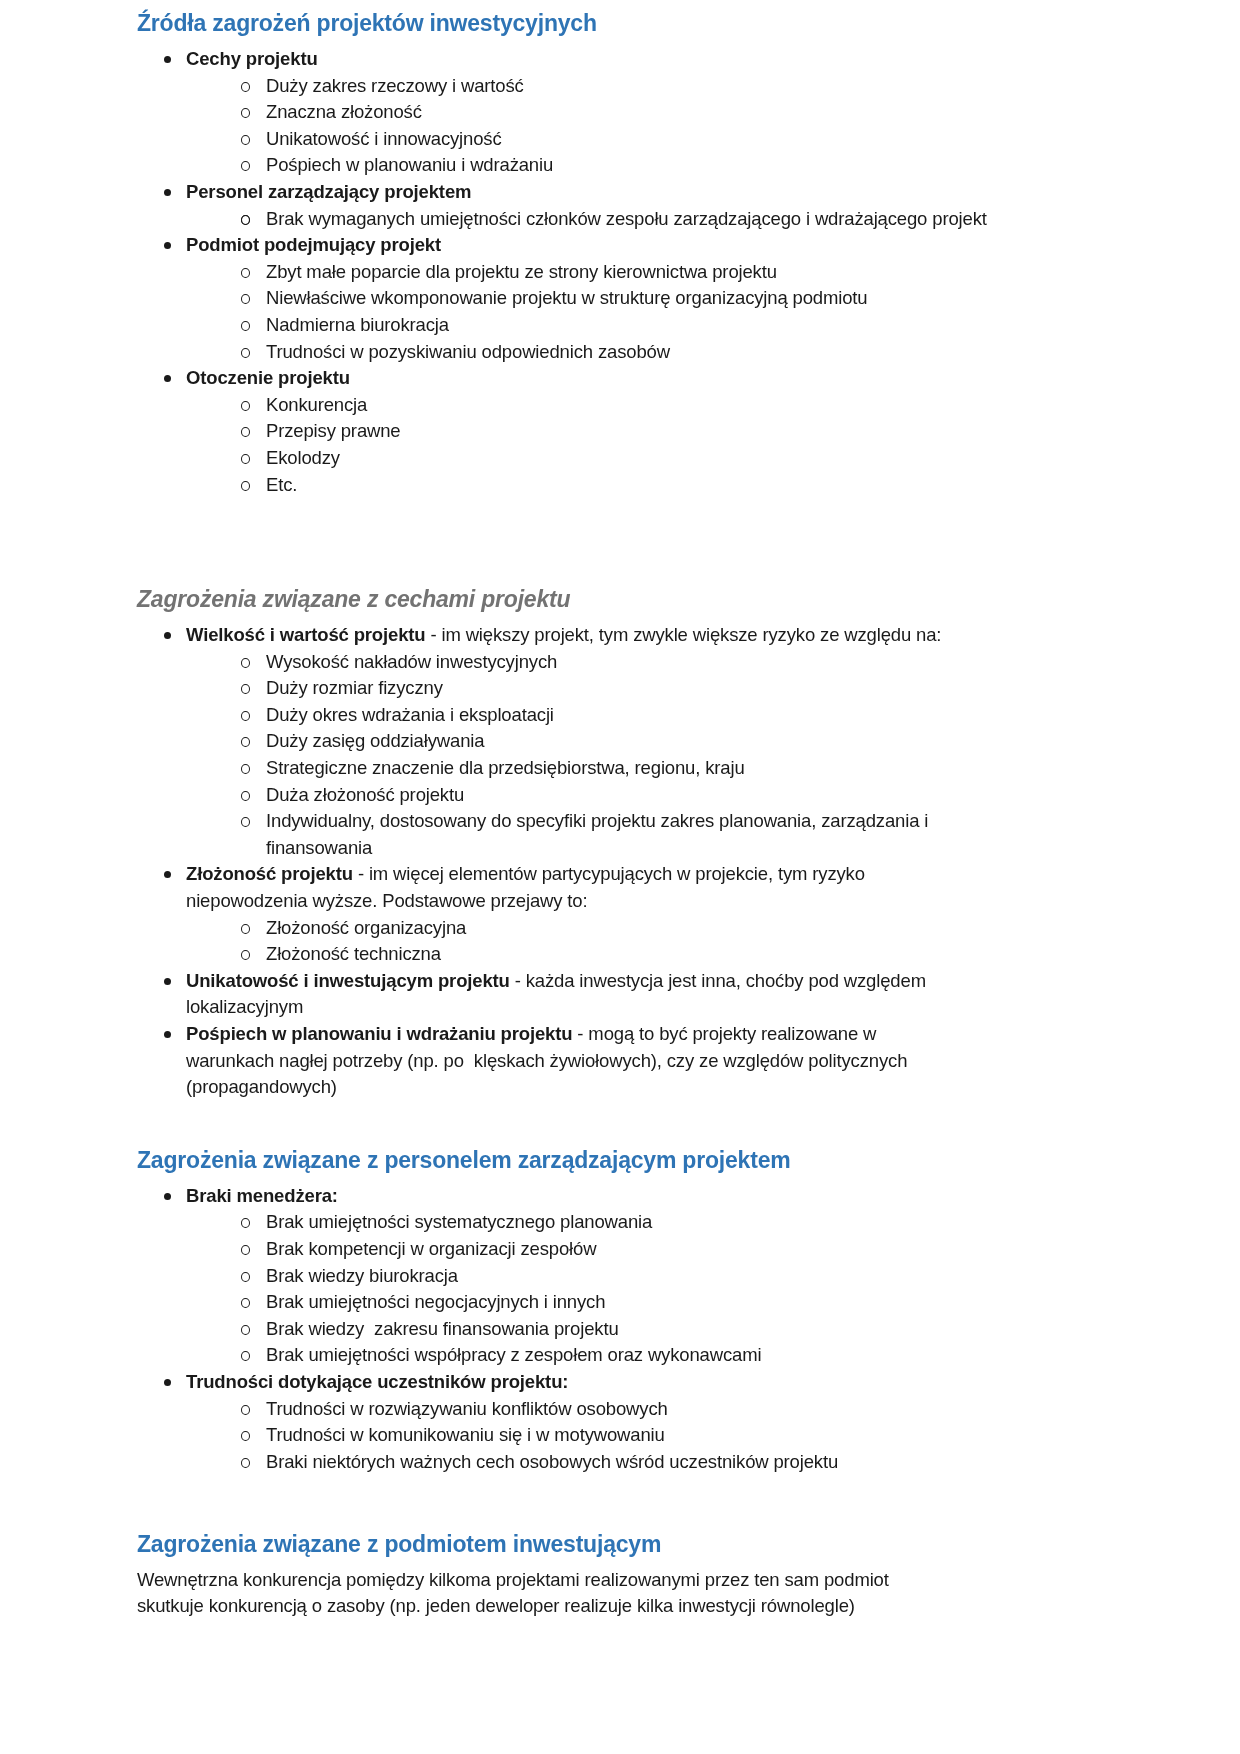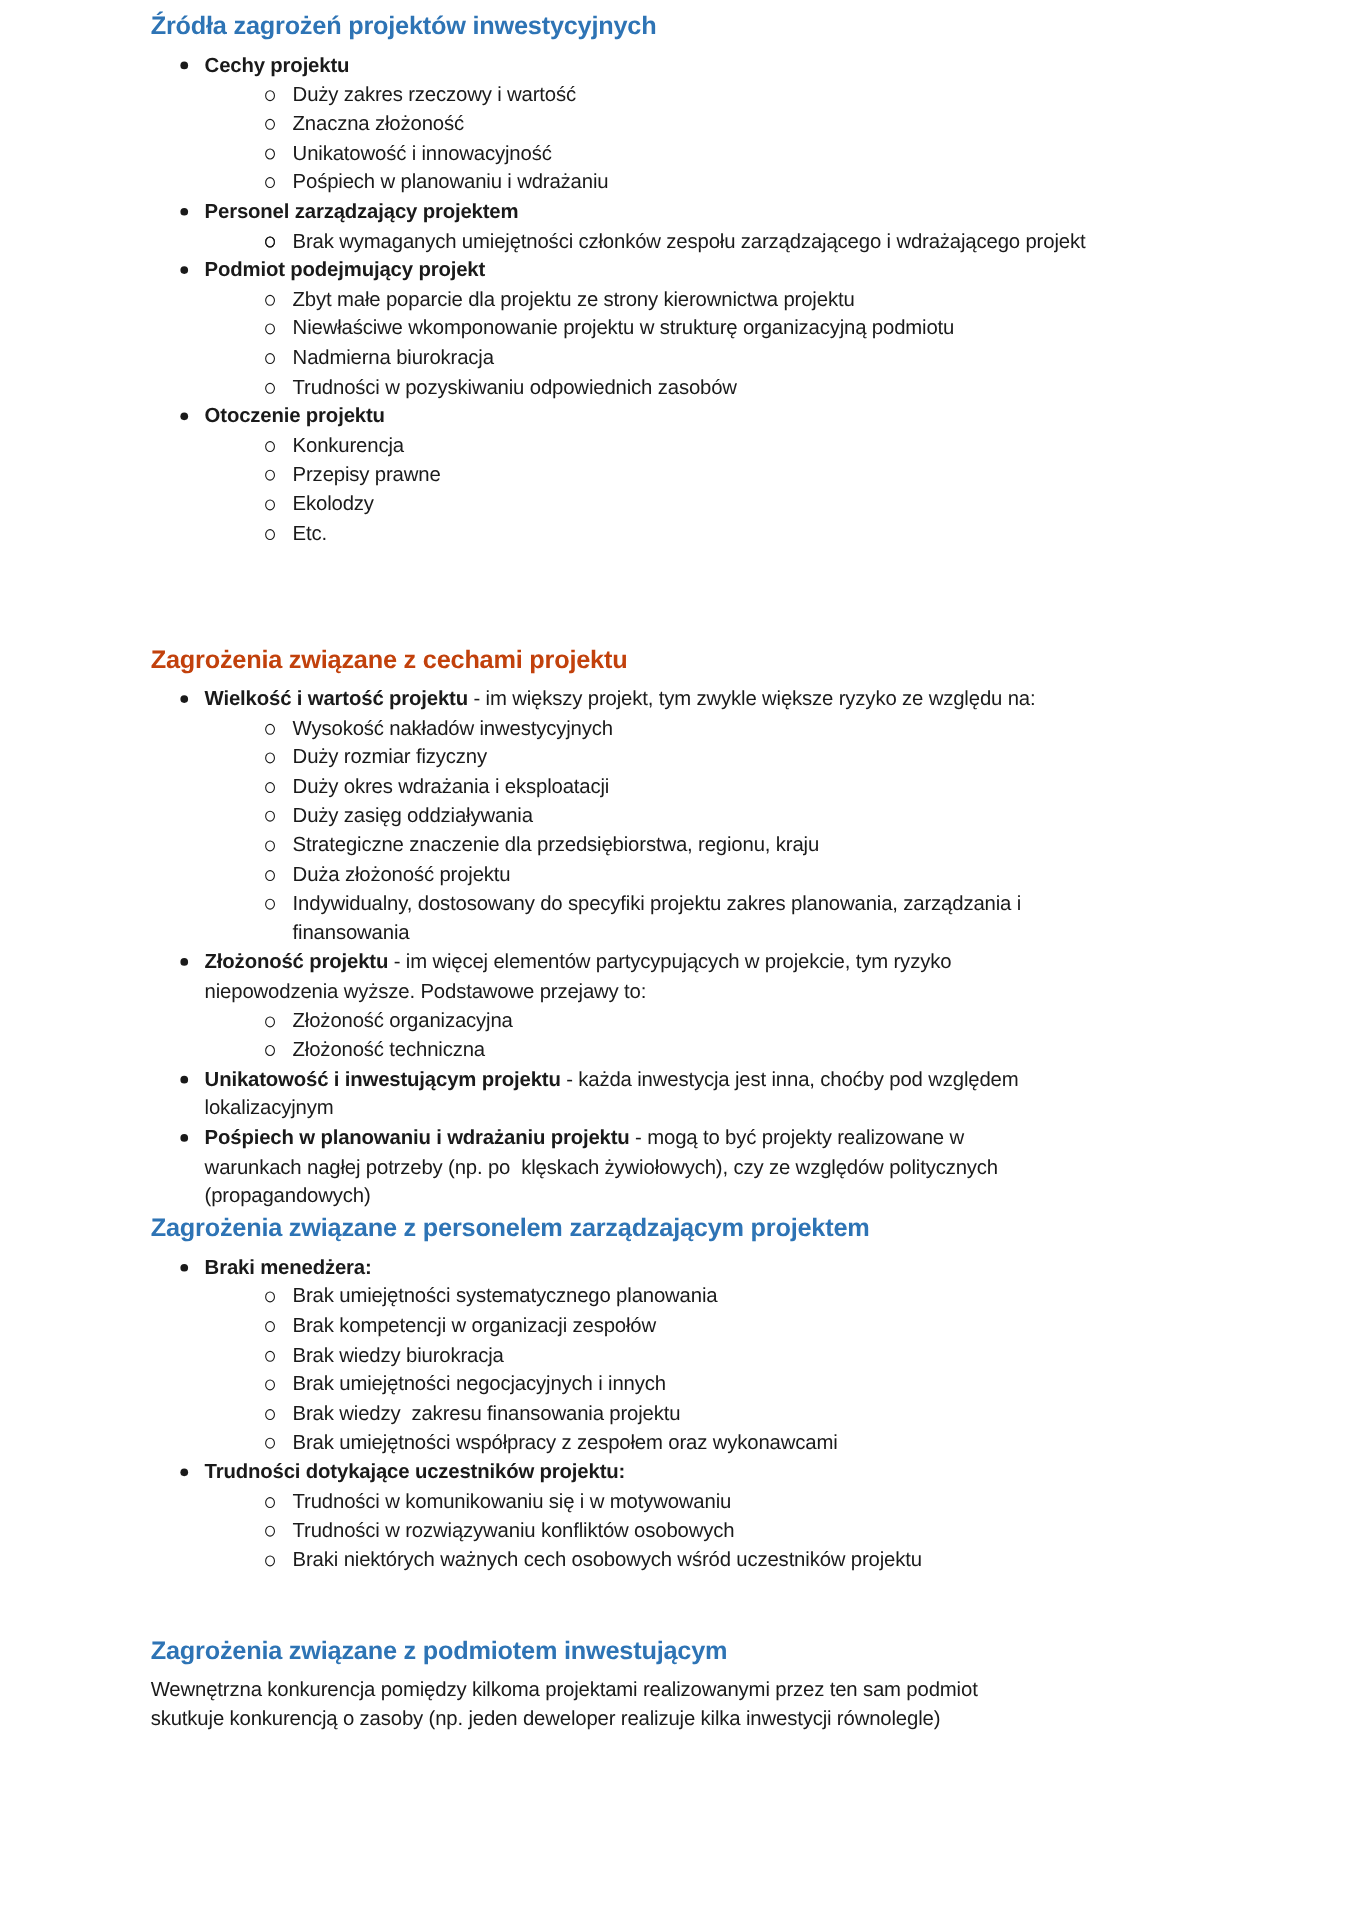--- a/index.html
+++ b/index.html
@@ -19,21 +19,21 @@
   .heading{
     font-size:23px;
     font-weight:bold;
     color:#2E74B5;
     line-height:30px;
     letter-spacing:-0.2px;
     margin:0 0 8px 0;
   }
   .doc-section{margin:0;}
   #sections-root .doc-section:nth-child(2){margin-top:86px;}
-  #sections-root .doc-section:nth-child(3){}
+  #sections-root .doc-section:nth-child(3){margin-top:44px;}
   #sections-root .doc-section:nth-child(4){margin-top:54px;}
   .list{margin:0;}
   .l1{
     position:relative;
     padding-left:49px;
     font-size:18.5px;
     line-height:26.6px;
     letter-spacing:-0.15px;
   }
   .l1 .dot{
@@ -161,21 +161,21 @@
 
   <div class="l2">
     <span class="ring"></span>
     <span class="l2text">Etc.</span>
   </div>
 </div>
 
   </section>
 
   <section class="doc-section">
-    <h2 class="heading" style="color: #c2410c;">Zagrożenia związane z cechami projektu</h2>
+    <h2 class="heading" style="color: #737373; font-style: italic;">Zagrożenia związane z cechami projektu</h2>
     <div class="list">
   <div class="l1">
     <span class="dot"></span>
     <span class="l1text"><b class="lbl">Wielkość i wartość projektu</b><span class="rest"> - im większy projekt, tym zwykle większe ryzyko ze względu na:</span></span>
   </div>
 
   <div class="l2">
     <span class="ring"></span>
     <span class="l2text">Wysokość nakładów inwestycyjnych</span>
   </div>
@@ -281,26 +281,26 @@
     <span class="l2text">Brak umiejętności współpracy z zespołem oraz wykonawcami</span>
   </div>
 
   <div class="l1">
     <span class="dot"></span>
     <span class="l1text"><b class="lbl">Trudności dotykające uczestników projektu:</b><span class="rest"></span></span>
   </div>
 
   <div class="l2">
     <span class="ring"></span>
+    <span class="l2text">Trudności w rozwiązywaniu konfliktów osobowych</span>
+  </div>
+
+  <div class="l2">
+    <span class="ring"></span>
     <span class="l2text">Trudności w komunikowaniu się i w motywowaniu</span>
-  </div>
-
-  <div class="l2">
-    <span class="ring"></span>
-    <span class="l2text">Trudności w rozwiązywaniu konfliktów osobowych</span>
   </div>
 
   <div class="l2">
     <span class="ring"></span>
     <span class="l2text">Braki niektórych ważnych cech osobowych wśród uczestników projektu</span>
   </div>
 </div>
 
   </section>
 

